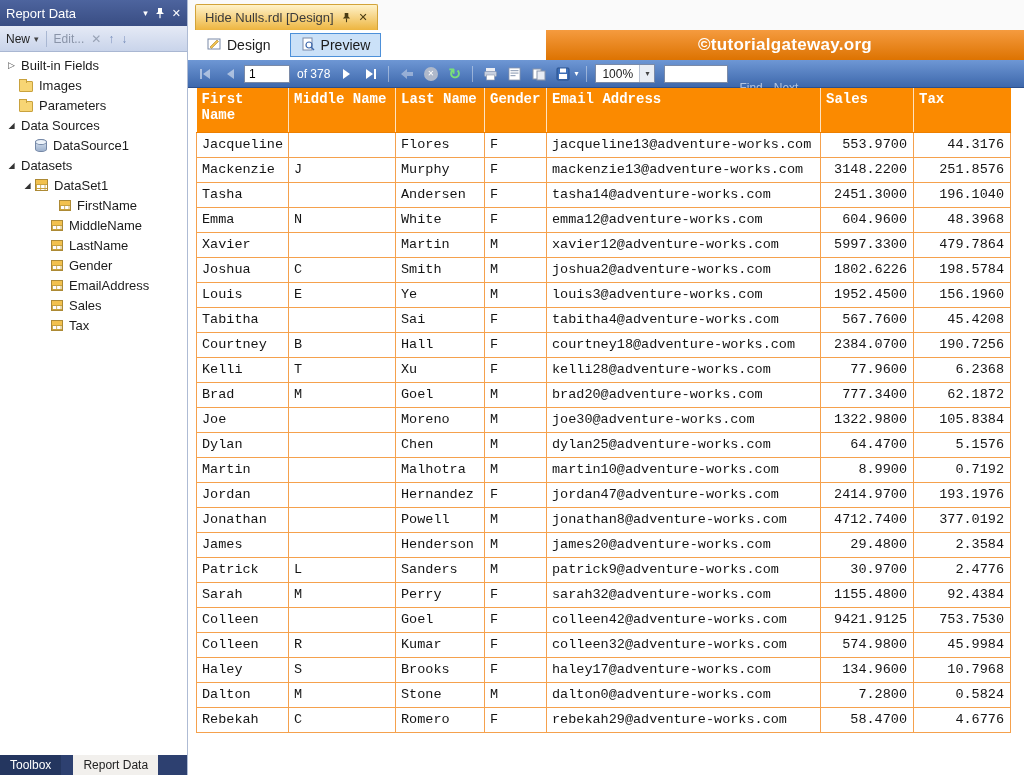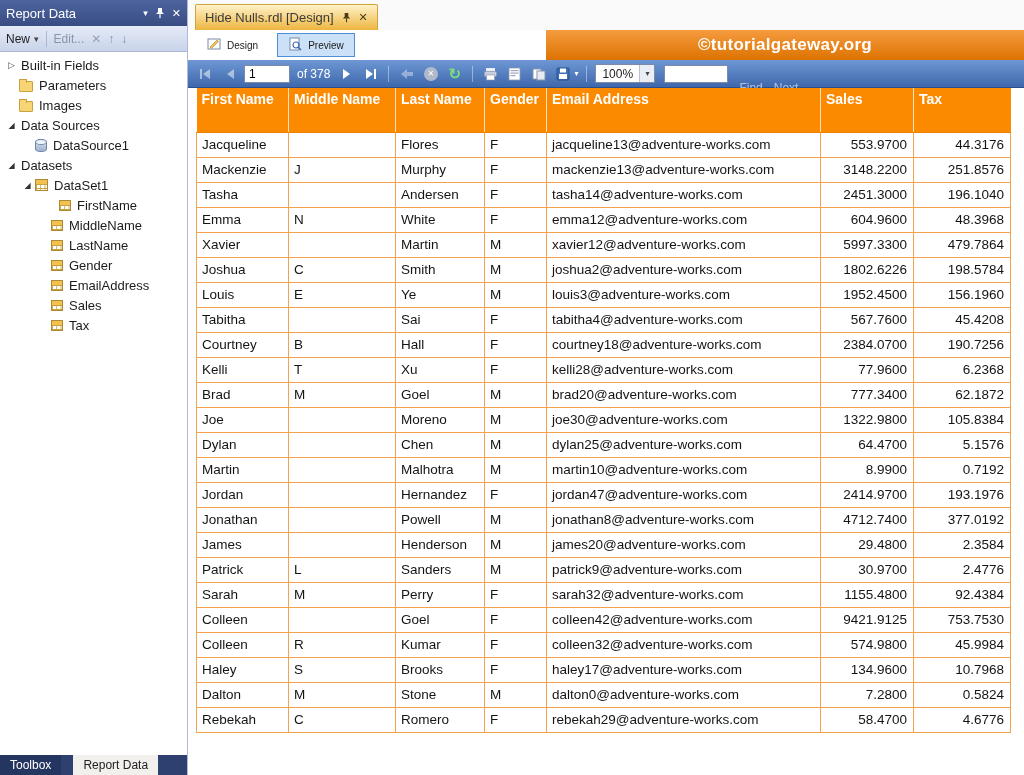--- a/index.html
+++ b/index.html
@@ -41,21 +41,21 @@
   
   .main { flex:1; display:flex; flex-direction:column; height:100%; overflow:hidden; background:#fff; }
 
   .doc-tabbar { height:30px; background:#FAFAFA; display:flex; align-items:flex-end; padding-left:7px; }
   .doc-tab { height:26px; display:flex; align-items:center; gap:8px; padding:0 9px; font-size:13px; color:#3A3A3A;
      background:linear-gradient(#FFF2C9,#EDB53F); border:1px solid #D2A339; border-bottom:none; border-radius:2px 2px 0 0; cursor:pointer; }
   .doc-tab .tclose { font-size:11px; color:#4a3c14; cursor:pointer; }
   .doc-tab .tpin { color:#4a3c14; display:flex; align-items:center; cursor:pointer; }
 
   .view-strip { height:30px; display:flex; align-items:center; background:#fff; position:relative; }
-  .vs-btn { display:flex; align-items:center; gap:6px; height:24px; padding:0 10px; margin-left:8px; font-size:10px; color:#1a1a1a; border:1px solid transparent; cursor:pointer; }
+  .vs-btn { display:flex; align-items:center; gap:6px; height:24px; padding:0 10px; margin-left:8px; font-size:14px; color:#1a1a1a; border:1px solid transparent; cursor:pointer; }
   .vs-btn.active { background:#CBE1F8; border:1px solid #4D90D9; }
   .banner { position:absolute; right:0; top:0; height:30px; width:478px; background:linear-gradient(#F59B3F,#DD7301);
      display:flex; align-items:center; justify-content:center; color:#fff; font-size:17px; font-weight:bold; letter-spacing:.3px; }
 
   .viewer-toolbar { height:28px; background:linear-gradient(#6E97D4,#3E68AC); border-bottom:1px solid #2C4F8C;
      display:flex; align-items:center; padding:0 8px; gap:5px; color:#fff; }
   .tb-btn { width:19px; height:19px; display:flex; align-items:center; justify-content:center; cursor:pointer; }
   .tb-btn.dim { opacity:.5; }
   .tb-sep { width:1px; height:16px; background:rgba(255,255,255,.4); margin:0 3px; }
   .page-input { width:46px; height:18px; border:1px solid #7A8AA8; font-size:12px; padding:0 4px; font-family:"Liberation Sans",sans-serif; }
@@ -63,21 +63,21 @@
   .refresh-glyph { color:#79E079; font-weight:bold; font-size:15px; line-height:1; }
   .stop-circle { width:14px; height:14px; border-radius:50%; background:#AFB9CB; color:#fff; font-size:8px; display:flex; align-items:center; justify-content:center; }
   .zoom-box { height:19px; background:#fff; border:1px solid #7A8AA8; display:flex; align-items:center; font-size:12px; color:#222;
      padding-left:6px; width:60px; justify-content:space-between; cursor:pointer; }
   .zoom-caret { width:15px; height:100%; border-left:1px solid #B9C2D2; display:flex; align-items:center; justify-content:center; font-size:8px; color:#444; background:#E9EDF4; }
   .export-caret { font-size:8px; color:#fff; margin-left:-3px; cursor:pointer; }
   .find-input { width:64px; height:18px; border:1px solid #7A8AA8; margin-left:4px; font-family:"Liberation Sans",sans-serif; }
   .find-lbl { font-size:12px; color:rgba(255,255,255,.6); margin-left:6px; cursor:default;margin-top:29px; }
 
   .report-area { flex:1; overflow:hidden; background:#fff; padding-left:8px; }
-  table.report { border-collapse:collapse; table-layout:fixed; width:814px; }
+  table.report { border-collapse:collapse; table-layout:fixed; width:814px;font-family:Liberation Mono, monospace; }
   table.report thead th { background:#FB8A00; color:#fff; font-size:14px; font-weight:bold; text-align:left; vertical-align:top;
      padding:3px 5px; height:44px; border-right:1px solid rgba(255,255,255,.75); border-bottom:1px solid #ED7F00; }
   table.report thead th:last-child { border-right:1px solid #FB8A00; }
   table.report td { height:25px; font-size:13.5px; color:#141414; padding:0 5px; border:1px solid #F5A14D; white-space:nowrap; overflow:hidden; background:#fff; }
   table.report td.num { text-align:right; padding-right:6px; }
 </style>
 </head>
 <body>
 
 <div class="screen">
@@ -107,26 +107,26 @@
     </div>
 
     <div class="tree">
         <div class="tree-row" style="padding-left: 4px;">
           <span class="tree-arrow">▷</span>
           <span class="tree-label">Built-in Fields</span>
         </div>
         <div class="tree-row" style="padding-left: 4px;">
           <span class="tree-arrow"></span>
           <span class="tico folder"></span>
+          <span class="tree-label">Images</span>
+        </div>
+        <div class="tree-row" style="padding-left: 4px;">
+          <span class="tree-arrow"></span>
+          <span class="tico folder"></span>
           <span class="tree-label">Parameters</span>
-        </div>
-        <div class="tree-row" style="padding-left: 4px;">
-          <span class="tree-arrow"></span>
-          <span class="tico folder"></span>
-          <span class="tree-label">Images</span>
         </div>
         <div class="tree-row" style="padding-left: 4px;">
           <span class="tree-arrow down">◢</span>
           <span class="tree-label">Data Sources</span>
         </div>
         <div class="tree-row" style="padding-left: 20px;">
           <span class="tree-arrow"></span>
           <span class="tico db"></span>
           <span class="tree-label">DataSource1</span>
         </div>

